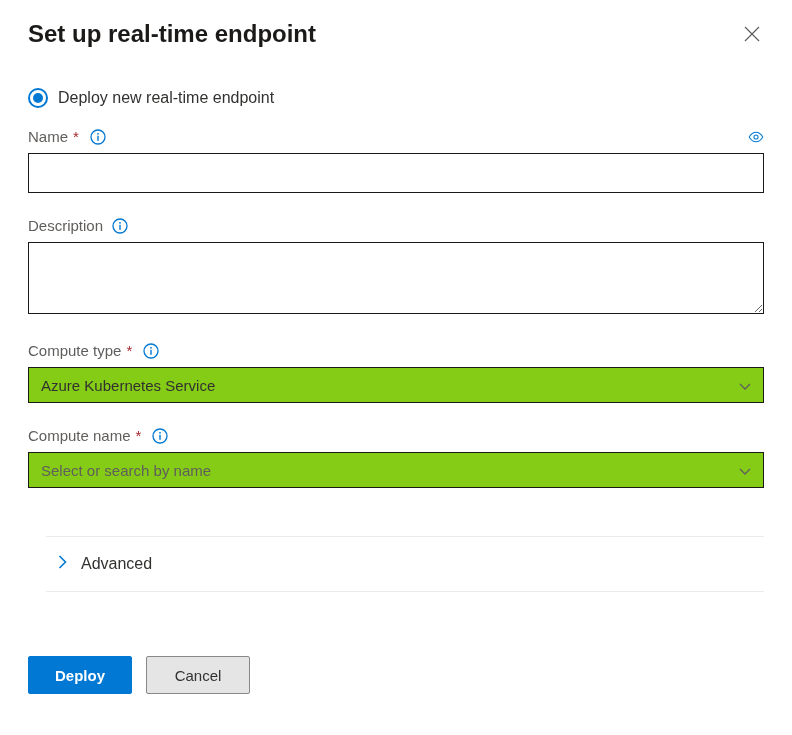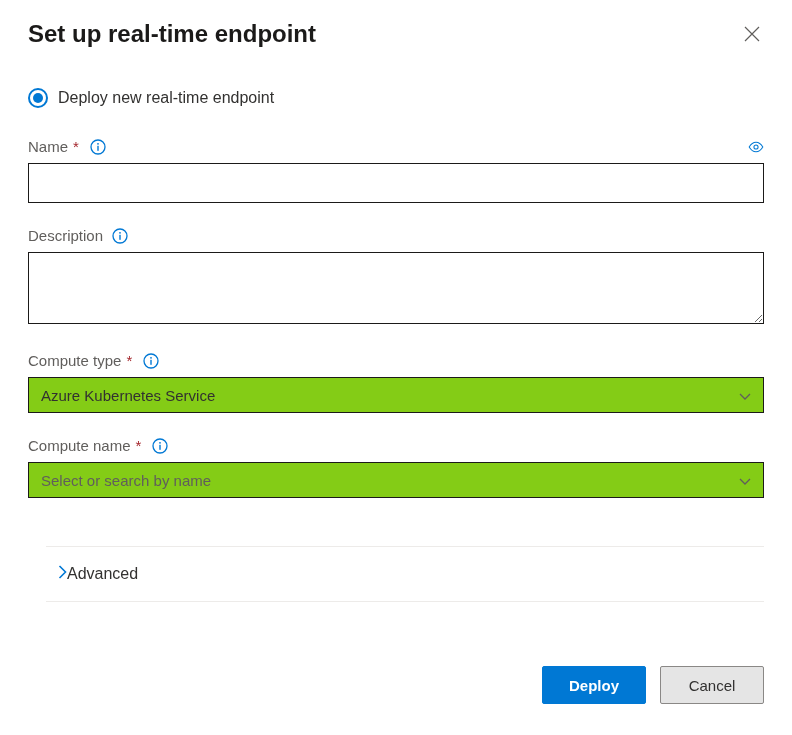--- a/index.html
+++ b/index.html
@@ -27,21 +27,21 @@
       width: 24px;
       height: 24px;
       display: flex;
       align-items: center;
       justify-content: center;
       color: #605e5c;
     }
     .radio-row {
       display: flex;
       gap: 44px;
-      margin-bottom: 30px;
+      margin-bottom: 20px;
       align-items: center;
     }
     .radio-option {
       display: flex;
       align-items: center;
       gap: 10px;
       cursor: pointer;
     }
     .radio-circle {
       width: 20px;
@@ -137,33 +137,33 @@
     .advanced-section {
       margin-top: 48px;
       border-top: 1px solid #edebe9;
       border-bottom: 1px solid #edebe9;
       padding: 18px 0;
       margin-left: 18px;
     }
     .advanced-toggle {
       display: flex;
       align-items: center;
+      gap: 14px;
       cursor: pointer;
       padding-left: 12px;
     }
     .advanced-chevron {
       color: #0078d4;
     }
     .advanced-label {
       font-size: 16px;
       color: #323130;
     }
     .button-row {
       display: flex;
-      justify-content: flex-end;
       gap: 14px;
       margin-top: 64px;
     }
     .btn {
       min-width: 104px;
       height: 38px;
       font-size: 15px;
       font-family: inherit;
       border-radius: 2px;
       cursor: pointer;

